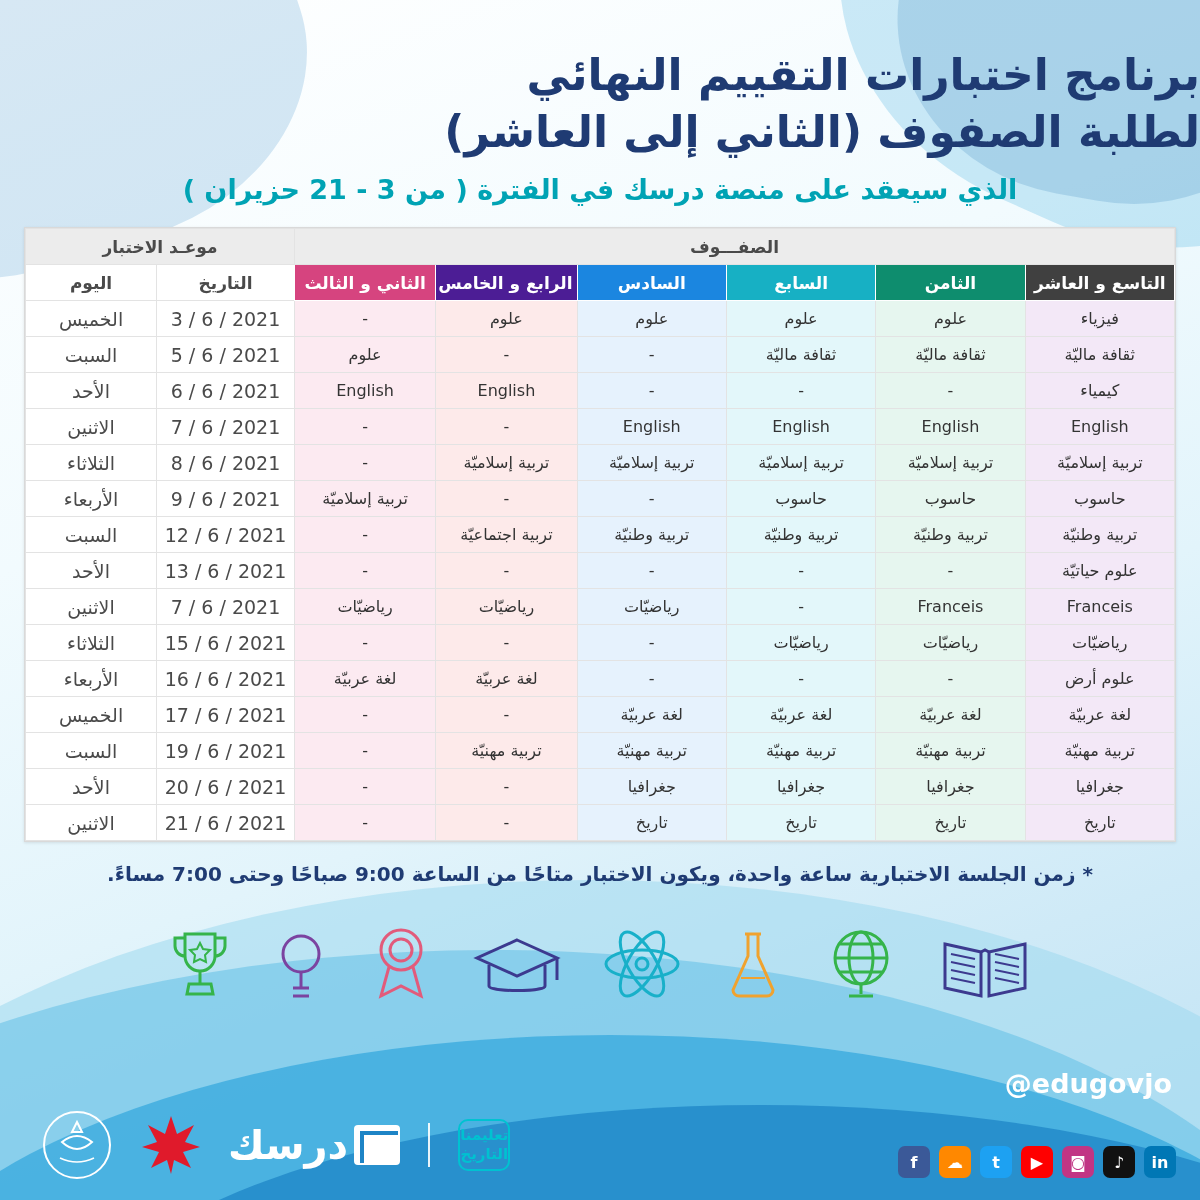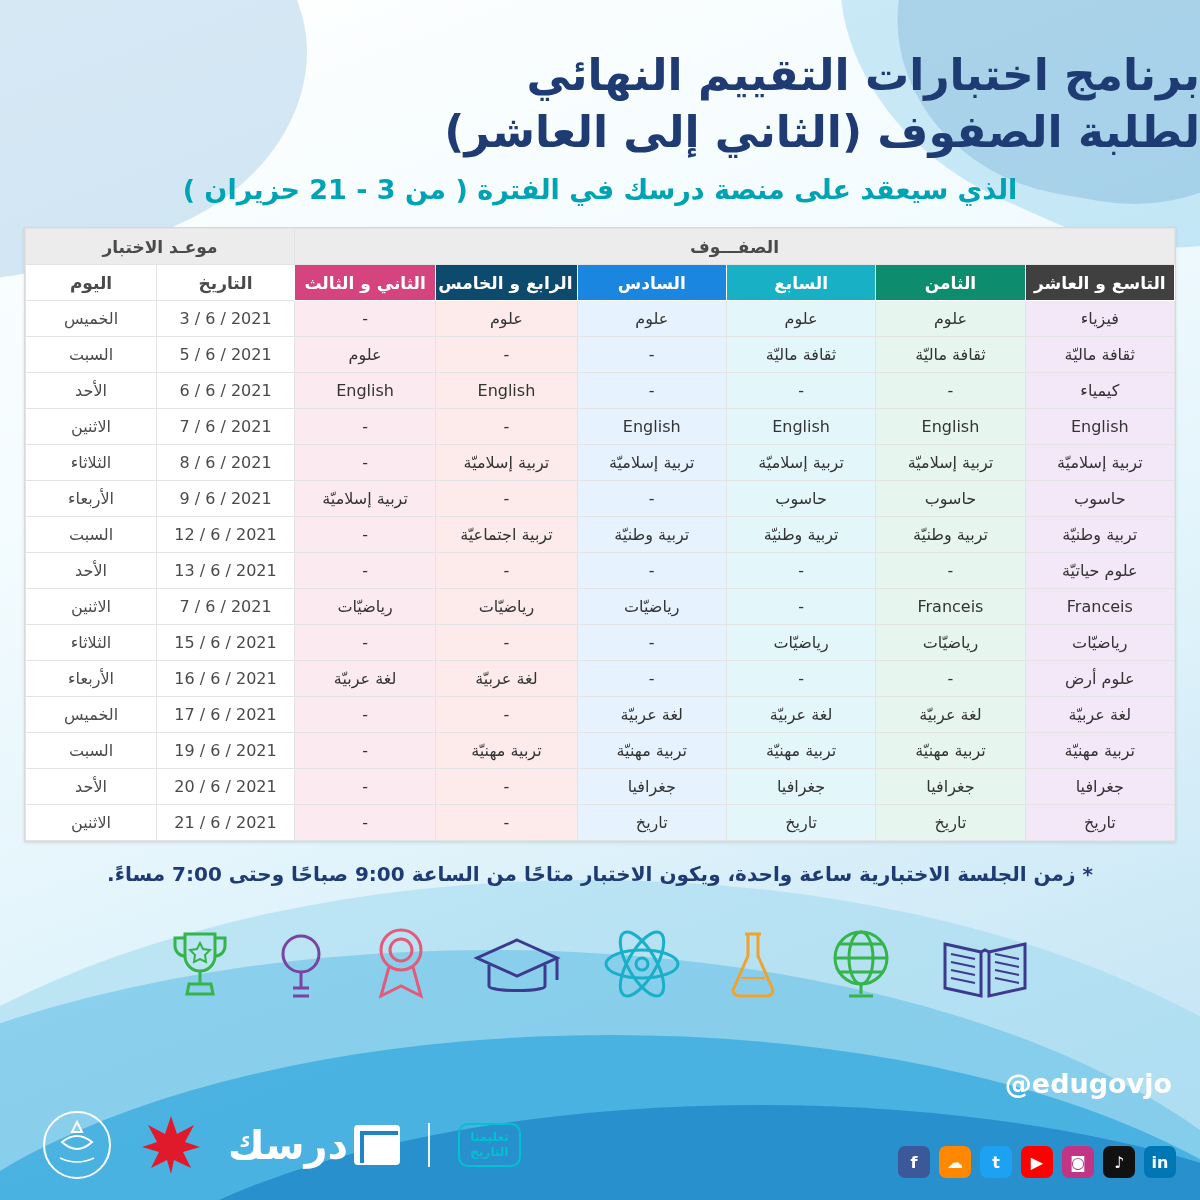--- a/index.html
+++ b/index.html
@@ -74,21 +74,21 @@
     font-size: 17px;
     font-weight: bold;
     height: 36px;
     border-color: rgba(255,255,255,.35);
   }
   .headrow th.meta {
     background: #ffffff;
     color: #4a4a4a;
     border-color: #e3e3e3;
   }
-  td.meta { background: #ffffff; color: #4a4a4a; font-size: 16px; }
+  td.meta { background: #ffffff; color: #4a4a4a; font-size: 19px; }
   td.day  { font-weight: normal; }
 
   
   col.c-g910 { width: 13.0%; }
   col.c-g8   { width: 13.0%; }
   col.c-g7   { width: 13.0%; }
   col.c-g6   { width: 13.0%; }
   col.c-g45  { width: 12.3%; }
   col.c-g23  { width: 12.3%; }
   col.c-date { width: 12.0%; }
@@ -144,26 +144,26 @@
   }
   .brands {
     position: absolute;
     left: 40px; bottom: 18px;
     display: flex; align-items: center; gap: 28px;
     direction: ltr;
   }
   .brand-tagline {
     text-align: center;
     color: #00c2d1;
-    font-size: 12px;
+    font-size: 15px;
     font-weight: bold;
     line-height: 1.25;
     border: 2px solid #00c2d1;
     border-radius: 10px;
-    padding: 5px 10px;
+    padding: 5px 0;
     background: rgba(255,255,255,.0);
   }
   .divider-v { width: 2px; height: 44px; background: #ffffff; opacity:.9; }
   .darsak {
     color: #ffffff; font-size: 40px; font-weight: bold;
     display: flex; align-items: center; gap: 6px;
   }
   .darsak-book {
     width: 46px; height: 40px; border-radius: 4px;
     background: #ffffff;
@@ -216,21 +216,21 @@
       <thead>
         <tr class="grouprow">
           <th colspan="6">الصفـــوف</th>
           <th class="meta" colspan="2">موعـد الاختبار</th>
         </tr>
         <tr class="headrow" id="col-head-row">
             <th class="" style="background: #404040;">التاسع و العاشر</th>
             <th class="" style="background: rgb(14, 141, 110);">الثامن</th>
             <th class="" style="background: rgb(23, 176, 196);">السابع</th>
             <th class="" style="background: rgb(27, 134, 224);">السادس</th>
-            <th class="" style="background: #0c4a6e; padding-left: 32px;">الرابع و الخامس</th>
+            <th class="" style="background: #4c1d95; padding-left: 32px;">الرابع و الخامس</th>
             <th class="" style="background: rgb(214, 68, 127);">الثاني و الثالث</th>
             <th class="meta">التاريخ</th>
             <th class="meta">اليوم</th>
           </tr>
       </thead>
       <tbody id="table-body">
           <tr>
             <td style="background: rgb(243, 232, 247);">فيزياء</td>
             <td style="background: rgb(230, 246, 239);">علوم</td>
             <td style="background: rgb(227, 247, 250);">علوم</td>

